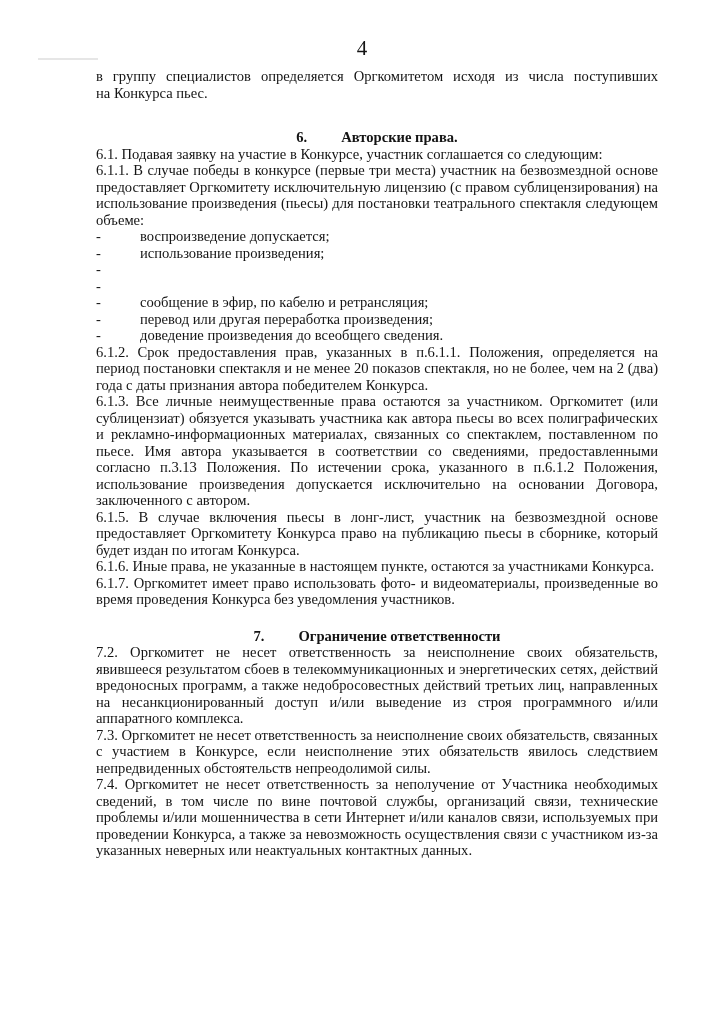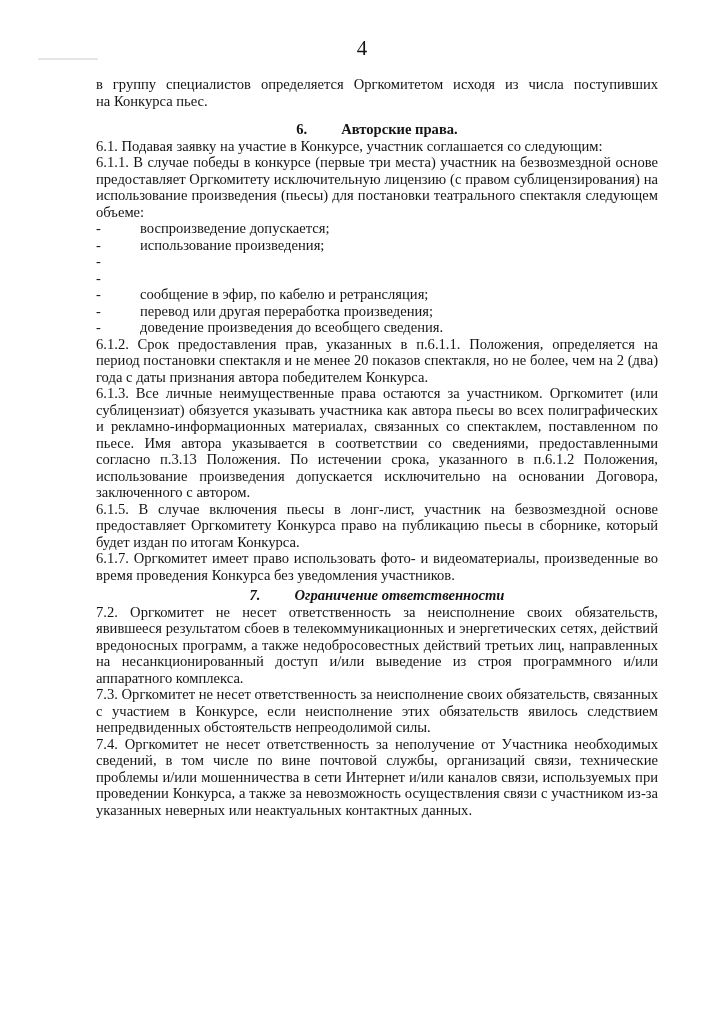--- a/index.html
+++ b/index.html
@@ -1,39 +1,39 @@
 <!DOCTYPE html>
 <html><head>
 <meta charset="utf-8">
 <style>
   html, body { margin: 0; padding: 0; background: #ffffff; }
   body { width: 724px; height: 1024px; position: relative; overflow: hidden;
          font-family: "Liberation Serif", "DejaVu Serif", serif; color: #141414; }
   .page-number { position: absolute; top: 36px; left: 0; width: 724px; text-align: center;
                  font-size: 21px; }
   .scan-mark { position: absolute; top: 58px; left: 38px; width: 60px; height: 2px; background: #e6e6e6; }
-  .content { position: absolute; left: 96px; top: 76px; width: 562px; font-size: 14.6px; line-height: 16.5px; }
+  .content { position: absolute; left: 96px; top: 68px; width: 562px; font-size: 14.6px; line-height: 16.5px; }
   p { margin: 0; text-align: justify; }
   .just-last { text-align-last: justify; }
   .heading { text-align: center; font-weight: bold; margin-top: 15px; }
   .heading .num { display: inline-block; margin-right: 34px; }
   .list-item { display: flex; }
   .list-item .dash { width: 44px; flex: none; }
 </style>
 </head>
 <body>
 
 <div class="scan-mark"></div>
 <div class="page-number">4</div>
 
 <div class="content">
   <p class="just-last">в группу специалистов определяется Оргкомитетом исходя из числа поступивших</p>
   <p>на Конкурса пьес.</p>
 
-  <div class="heading" style="margin-top:12px;">
+  <div class="heading" style="margin-top:28px;">
     <span class="num">6.</span><span>Авторские права.</span>
   </div>
   <p>6.1. Подавая заявку на участие в Конкурсе, участник соглашается со следующим:</p>
   <p>6.1.1. В случае победы в конкурсе (первые три места) участник на безвозмездной основе предоставляет Оргкомитету исключительную лицензию (с правом сублицензирования) на использование произведения (пьесы) для постановки театрального спектакля следующем объеме:</p>
 
   <div>
     <div class="list-item">
         <span class="dash">-</span>
         <span>воспроизведение допускается;</span>
       </div>
@@ -57,21 +57,22 @@
       </div>
     <div class="list-item">
         <span class="dash">-</span>
         <span>доведение произведения до всеобщего сведения.</span>
       </div>
   </div>
 
   <p>6.1.2. Срок предоставления прав, указанных в п.6.1.1. Положения, определяется на период постановки спектакля и не менее 20 показов спектакля, но не более, чем на 2 (два) года с даты признания автора победителем Конкурса.</p>
   <p>6.1.3. Все личные неимущественные права остаются за участником. Оргкомитет (или сублицензиат) обязуется указывать участника как автора пьесы во всех полиграфических и рекламно-информационных материалах, связанных со спектаклем, поставленном по пьесе. Имя автора указывается в соответствии со сведениями, предоставленными согласно п.3.13 Положения. По истечении срока, указанного в п.6.1.2 Положения, использование произведения допускается исключительно на основании Договора, заключенного с автором.</p>
   <p>6.1.5. В случае включения пьесы в лонг-лист, участник на безвозмездной основе предоставляет Оргкомитету Конкурса право на публикацию пьесы в сборнике, который будет издан по итогам Конкурса.</p>
+  <p>6.1.6. Иные права, не указанные в настоящем пункте, остаются за участниками Конкурса.</p>
   <p>6.1.7. Оргкомитет имеет право использовать фото- и видеоматериалы, произведенные во время проведения Конкурса без уведомления участников.</p>
 
-  <div class="heading" style="margin-top:4px;font-style:italic;">
+  <div class="heading" style="margin-top:20px;">
     <span class="num">7.</span><span>Ограничение ответственности</span>
   </div>
   <p>7.2. Оргкомитет не несет ответственность за неисполнение своих обязательств, явившееся результатом сбоев в телекоммуникационных и энергетических сетях, действий вредоносных программ, а также недобросовестных действий третьих лиц, направленных на несанкционированный доступ и/или выведение из строя программного и/или аппаратного комплекса.</p>
   <p>7.3. Оргкомитет не несет ответственность за неисполнение своих обязательств, связанных с участием в Конкурсе, если неисполнение этих обязательств явилось следствием непредвиденных обстоятельств непреодолимой силы.</p>
   <p>7.4. Оргкомитет не несет ответственность за неполучение от Участника необходимых сведений, в том числе по вине почтовой службы, организаций связи, технические проблемы и/или мошенничества в сети Интернет и/или каналов связи, используемых при проведении Конкурса, а также за невозможность осуществления связи с участником из-за указанных неверных или неактуальных контактных данных.</p>
 </div>
 
 </body></html>

